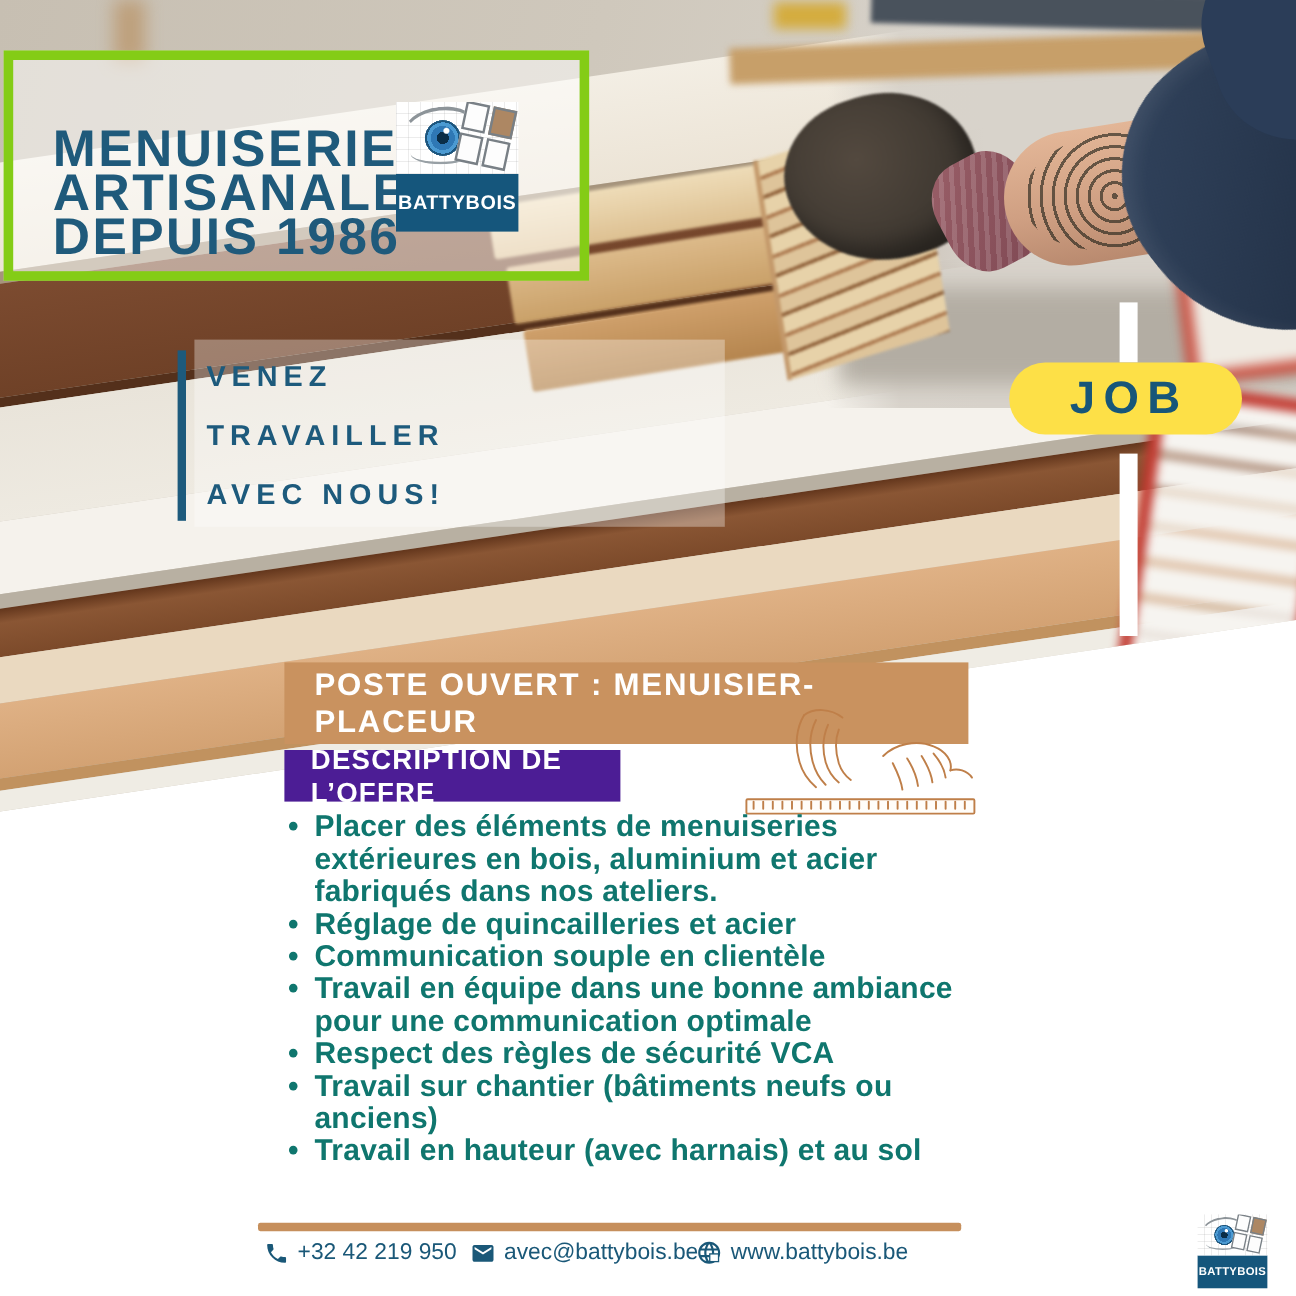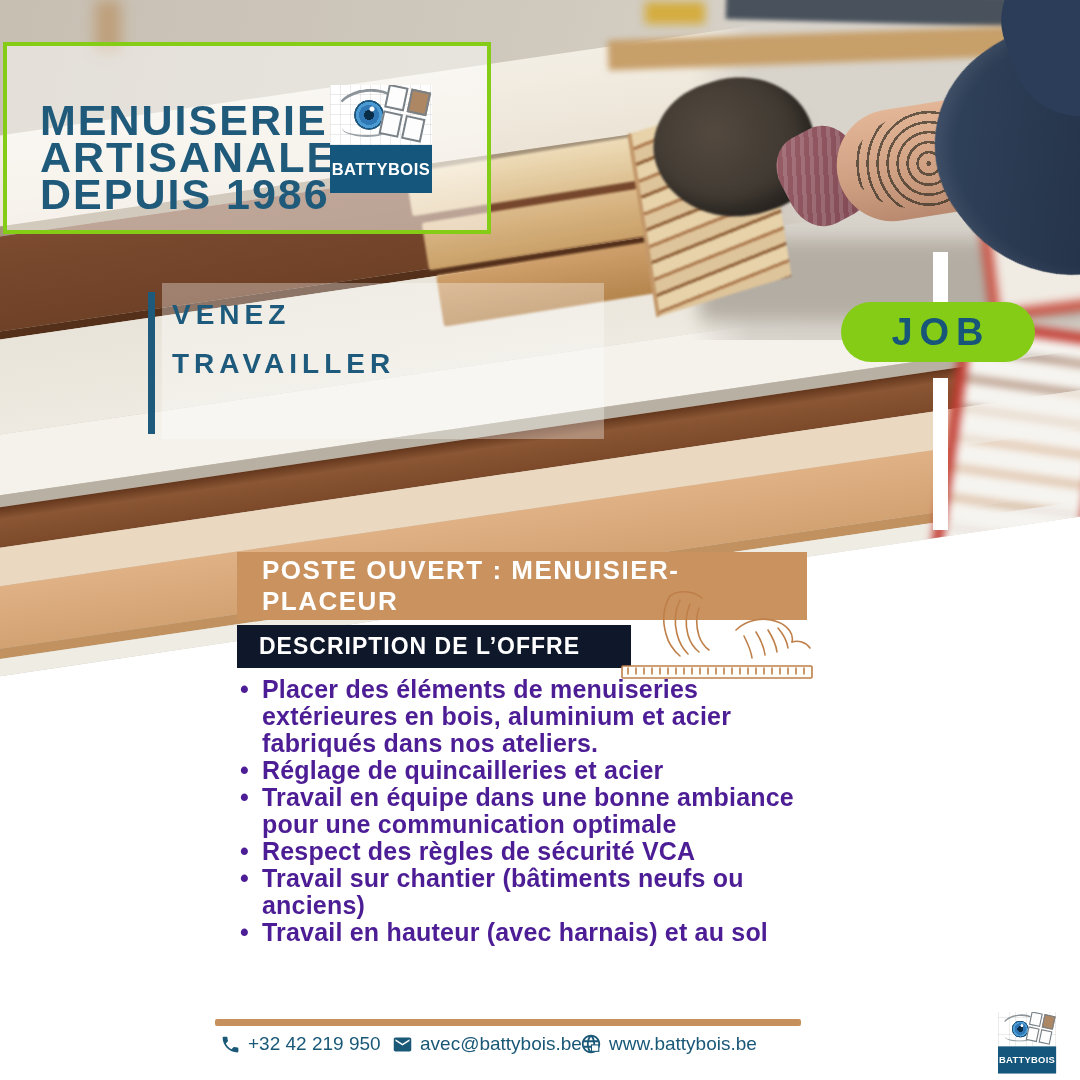--- a/index.html
+++ b/index.html
@@ -57,21 +57,21 @@
   .ph-tattoo { position:absolute; left:16px; top:6px; width:152px; height:98px; border-radius:50%; opacity:.78;
                background:repeating-radial-gradient(circle at 50% 55%,rgba(42,40,30,.85) 0 2.5px,transparent 2.5px 10px); }
   .ph-sleeve { position:absolute; left:942px; top:18px; width:260px; height:260px; transform:rotate(-38deg);
                border-radius:44% 56% 46% 54%; background:linear-gradient(135deg,#33455f,#243349 60%,#1d2a3d);
                box-shadow:inset 6px 8px 16px rgba(255,255,255,.08); filter:blur(.5px); }
   .ph-sleeve2 { position:absolute; left:1005px; top:-60px; width:190px; height:170px; transform:rotate(-20deg);
                 border-radius:40%; background:#2b3d58; }
 
   
   .brand-box { position:absolute; left:3px; top:42px; width:488px; height:192px;
-               border:4px solid #84cc16; background:rgba(255,255,255,.5); }
+               border:8px solid #84cc16; background:rgba(255,255,255,.5); }
   .brand-title { position:absolute; left:33px; top:56px; color:#1f5a7b; font-weight:bold;
                  font-size:43px; line-height:37px; letter-spacing:2px; }
   .logo { width:102px; }
   .logo-top { position:relative; width:102px; height:60px; background:#fff; overflow:hidden;
       background-image:repeating-linear-gradient(90deg,rgba(150,150,150,.18) 0 1px,transparent 1px 10px),
                        repeating-linear-gradient(0deg,rgba(150,150,150,.18) 0 1px,transparent 1px 10px); }
   .eye-brow { position:absolute; left:6px; top:4px; width:64px; height:42px; border:2px solid transparent;
               border-top:3px solid #8d9499; border-radius:50%; transform:rotate(-6deg); }
   .eye-lid  { position:absolute; left:12px; top:34px; width:50px; height:18px; border-bottom:2px solid #98a0a5; border-radius:50%; }
   .eye-iris { position:absolute; left:24px; top:15px; width:30px; height:30px; border-radius:50%;
@@ -83,42 +83,42 @@
   .pane-tr { background:#ad8763; }
   .logo-bottom { width:102px; height:48px; background:#15567c; color:#fff; font-weight:bold; font-size:16.5px;
                  letter-spacing:.5px; display:flex; align-items:center; justify-content:center; }
   .logo-main { position:absolute; left:330px; top:85px; }
   .logo-small-wrap { position:absolute; left:998px; top:1012px; width:62px; height:64px; }
   .logo-small-wrap .logo { transform:scale(.57); transform-origin:0 0; }
 
   
   .venez-overlay { position:absolute; left:162px; top:283px; width:442px; height:156px; background:rgba(255,255,255,.33); }
   .venez-line { position:absolute; left:148px; top:292px; width:7px; height:142px; background:#1d5a7c; }
-  .venez { position:absolute; left:172px; top:290px; color:#1d5a7c; font-weight:bold; font-size:28px;
+  .venez { position:absolute; left:172px; top:290px; color:#1d5a7c; font-weight:bold; font-size:24px;
            line-height:49px; letter-spacing:5px; }
 
   
   .job-line-top { position:absolute; left:933px; top:252px; width:15px; height:50px; background:#fff; }
-  .job-pill { position:absolute; left:841px; top:302px; width:194px; height:60px; background:#84cc16; border-radius:30px;
+  .job-pill { position:absolute; left:841px; top:302px; width:194px; height:60px; background:#fde047; border-radius:30px;
               display:flex; align-items:center; justify-content:center; color:#175679; font-weight:bold;
               font-size:38px; letter-spacing:7px; padding-left:6px; }
   .job-line-bottom { position:absolute; left:933px; top:378px; width:15px; height:152px; background:#fff; }
 
   
   .bar-position { position:absolute; left:237px; top:552px; width:570px; height:68px; background:#c9925f;
                   display:flex; align-items:center; padding-left:25px; color:#fff; font-weight:bold;
                   font-size:26px; letter-spacing:1.5px; }
-  .bar-desc { position:absolute; left:237px; top:625px; width:394px; height:43px; background:#0f172a;
+  .bar-desc { position:absolute; left:237px; top:625px; width:280px; height:43px; background:#4c1d95;
               display:flex; align-items:center; padding-left:22px; color:#fff; font-weight:bold;
               font-size:23px; letter-spacing:1px; }
   .illustration { position:absolute; left:618px; top:590px; width:200px; height:96px; }
 
   
   .bullets { position:absolute; left:238px; top:676px; width:600px; list-style:none;
-             color:#4c1d95; font-weight:bold; font-size:25px; line-height:27px; letter-spacing:.2px; }
+             color:#0f766e; font-weight:bold; font-size:25px; line-height:27px; letter-spacing:.2px; }
   .bullets li { position:relative; padding-left:24px; white-space:pre-line; }
   .bullets li::before { content:"\2022"; position:absolute; left:2px; top:0; }
 
   
   .footer-divider { position:absolute; left:215px; top:1019px; width:586px; height:7px; background:#c68f5c; border-radius:2px; }
   .footer-row { position:absolute; left:0; top:1033px; width:1080px; height:30px; color:#1a5878; font-size:19px; }
   .f-item { position:absolute; display:flex; align-items:center; gap:7px; }
   .f-phone { left:220px; } .f-email { left:392px; } .f-web { left:580px;justify-content:center; }
   .f-item svg { display:block; }
 </style>
@@ -190,20 +190,21 @@
       </div>
       <div class="logo-bottom">BATTYBOIS</div>
     </div>
   </div>
 
   <div class="venez-overlay"></div>
   <div class="venez-line"></div>
   <div class="venez">
     <div>VENEZ</div>
     <div>TRAVAILLER</div>
+    <div>AVEC NOUS!</div>
   </div>
 
   <div class="job-line-top"></div>
   <div class="job-pill">JOB</div>
   <div class="job-line-bottom"></div>
 
   <div class="bar-position">POSTE OUVERT : MENUISIER-PLACEUR</div>
   <div class="bar-desc">DESCRIPTION DE L’OFFRE</div>
 
   <svg class="illustration" viewBox="0 0 200 96" fill="none" stroke="#bf7f49" stroke-width="1.6" stroke-linecap="round">
@@ -220,20 +221,21 @@
     <path d="M150 40 C155 48 158 54 159 62"></path>
     <path d="M160 38 C166 45 169 51 170 58"></path>
     <path d="M174 52 C180 50 188 52 192 58"></path>
   </svg>
 
   <ul class="bullets">
     <li>Placer des éléments de menuiseries
 extérieures  en bois, aluminium et acier
 fabriqués dans nos ateliers.</li>
     <li>Réglage de quincailleries et acier</li>
+    <li>Communication souple en clientèle</li>
     <li>Travail en équipe dans une bonne ambiance
 pour une communication optimale</li>
     <li>Respect des règles de sécurité VCA</li>
     <li>Travail sur chantier (bâtiments neufs ou
 anciens)</li>
     <li>Travail en hauteur (avec harnais) et au sol</li>
   </ul>
 
   <div class="footer-divider"></div>
   <div class="footer-row">

